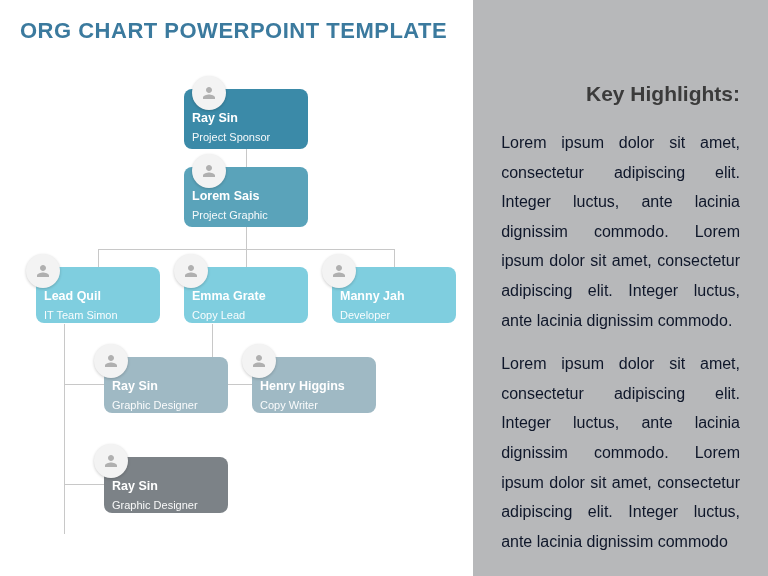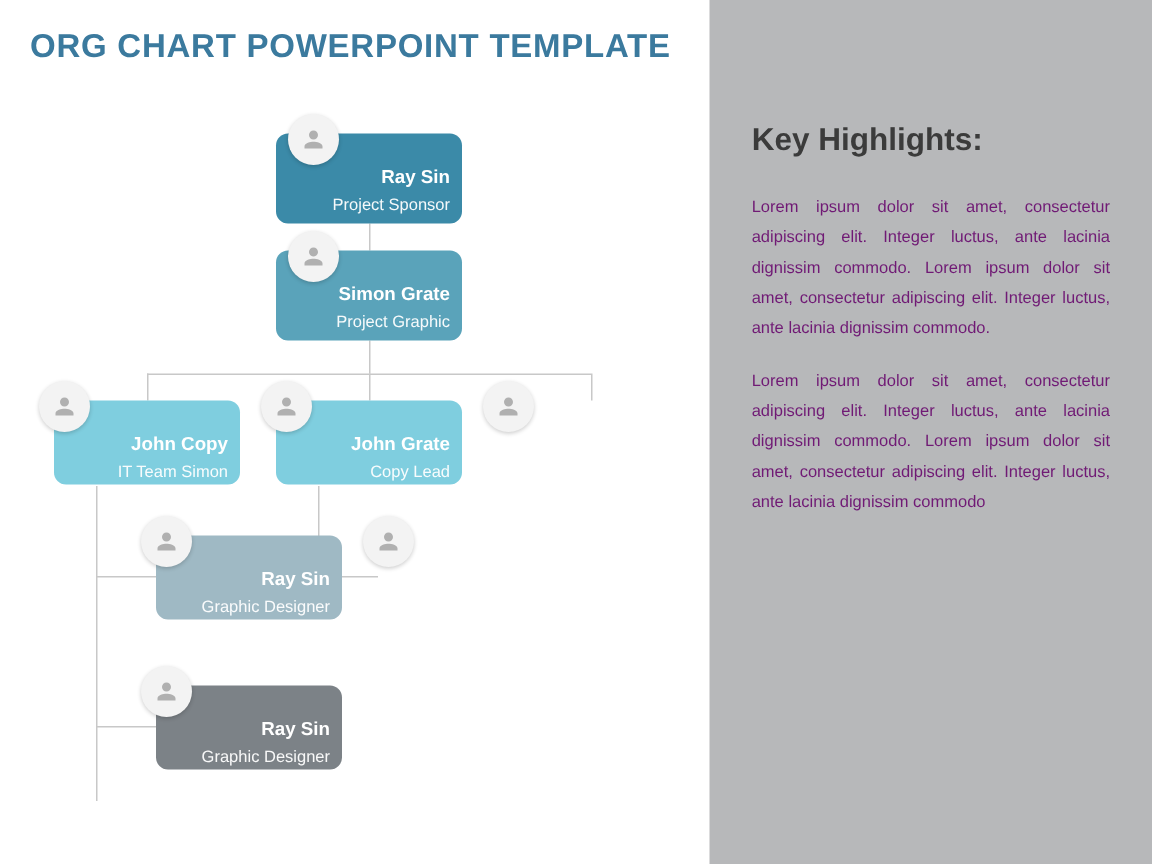--- a/index.html
+++ b/index.html
@@ -32,21 +32,21 @@
   }
   .chart-area {
     position: relative;
     width: 100%;
     height: 500px;
   }
   .node {
     position: absolute;
     border-radius: 8px;
     color: #fff;
-    text-align: right;
+    text-align: left;
     padding: 22px 8px 10px 8px;
     font-size: 12px;
   }
   .node .name {
     font-weight: bold;
     font-size: 12.5px;
     margin-bottom: 6px;
   }
   .node .role {
     font-size: 11px;
@@ -75,25 +75,26 @@
   .connector {
     position: absolute;
     background: #c8c8c8;
   }
 
   .key-heading {
     font-size: 21px;
     font-weight: bold;
     color: #3b3b3b;
     margin-bottom: 22px;
+    text-align: right;
   }
   .key-body {
-    font-size: 11px;
+    font-size: 16px;
     line-height: 1.85;
-    color: #701a75;
+    color: #0f172a;
     text-align: justify;
   }
   .key-body p { margin-bottom: 14px; }
 </style>
 </head>
 <body>
 
 <div class="left-panel">
   <div class="title">ORG CHART POWERPOINT TEMPLATE</div>
 
@@ -118,65 +119,73 @@
       <div class="name">Ray Sin</div>
       <div class="role">Project Sponsor</div>
     </div>
     <div class="avatar" style="left:172px; top:22px;">
       <svg viewBox="0 0 24 24">
           <path d="M12 12c2.2 0 4-1.8 4-4s-1.8-4-4-4-4 1.8-4 4 1.8 4 4 4zm0 2c-2.7 0-8 1.3-8 4v2h16v-2c0-2.7-5.3-4-8-4z"></path>
         </svg>
     </div>
 
     <div class="node c-teal2" style="left:164px; top:113px; width:124px; height:60px;">
-      <div class="name">Simon Grate</div>
+      <div class="name">Lorem Sais</div>
       <div class="role">Project Graphic</div>
     </div>
     <div class="avatar" style="left:172px; top:100px;">
       <svg viewBox="0 0 24 24">
           <path d="M12 12c2.2 0 4-1.8 4-4s-1.8-4-4-4-4 1.8-4 4 1.8 4 4 4zm0 2c-2.7 0-8 1.3-8 4v2h16v-2c0-2.7-5.3-4-8-4z"></path>
         </svg>
     </div>
 
     <div class="node c-cyan" style="left:16px; top:213px; width:124px; height:56px;">
-      <div class="name">John Copy</div>
+      <div class="name">Lead Quil</div>
       <div class="role">IT Team Simon</div>
     </div>
     <div class="avatar" style="left:6px; top:200px;">
       <svg viewBox="0 0 24 24">
           <path d="M12 12c2.2 0 4-1.8 4-4s-1.8-4-4-4-4 1.8-4 4 1.8 4 4 4zm0 2c-2.7 0-8 1.3-8 4v2h16v-2c0-2.7-5.3-4-8-4z"></path>
         </svg>
     </div>
 
     <div class="node c-cyan" style="left:164px; top:213px; width:124px; height:56px;">
-      <div class="name">John Grate</div>
+      <div class="name">Emma Grate</div>
       <div class="role">Copy Lead</div>
     </div>
     <div class="avatar" style="left:154px; top:200px;">
       <svg viewBox="0 0 24 24">
           <path d="M12 12c2.2 0 4-1.8 4-4s-1.8-4-4-4-4 1.8-4 4 1.8 4 4 4zm0 2c-2.7 0-8 1.3-8 4v2h16v-2c0-2.7-5.3-4-8-4z"></path>
         </svg>
     </div>
 
+    <div class="node c-cyan" style="left:312px; top:213px; width:124px; height:56px;">
+      <div class="name">Manny Jah</div>
+      <div class="role">Developer</div>
+    </div>
     <div class="avatar" style="left:302px; top:200px;">
       <svg viewBox="0 0 24 24">
           <path d="M12 12c2.2 0 4-1.8 4-4s-1.8-4-4-4-4 1.8-4 4 1.8 4 4 4zm0 2c-2.7 0-8 1.3-8 4v2h16v-2c0-2.7-5.3-4-8-4z"></path>
         </svg>
     </div>
 
     <div class="node c-mute" style="left:84px; top:303px; width:124px; height:56px;">
       <div class="name">Ray Sin</div>
       <div class="role">Graphic Designer</div>
     </div>
     <div class="avatar" style="left:74px; top:290px;">
       <svg viewBox="0 0 24 24">
           <path d="M12 12c2.2 0 4-1.8 4-4s-1.8-4-4-4-4 1.8-4 4 1.8 4 4 4zm0 2c-2.7 0-8 1.3-8 4v2h16v-2c0-2.7-5.3-4-8-4z"></path>
         </svg>
     </div>
 
+    <div class="node c-mute" style="left:232px; top:303px; width:124px; height:56px;">
+      <div class="name">Henry Higgins</div>
+      <div class="role">Copy Writer</div>
+    </div>
     <div class="avatar" style="left:222px; top:290px;">
       <svg viewBox="0 0 24 24">
           <path d="M12 12c2.2 0 4-1.8 4-4s-1.8-4-4-4-4 1.8-4 4 1.8 4 4 4zm0 2c-2.7 0-8 1.3-8 4v2h16v-2c0-2.7-5.3-4-8-4z"></path>
         </svg>
     </div>
 
     <div class="node c-gray" style="left:84px; top:403px; width:124px; height:56px;">
       <div class="name">Ray Sin</div>
       <div class="role">Graphic Designer</div>
     </div>

